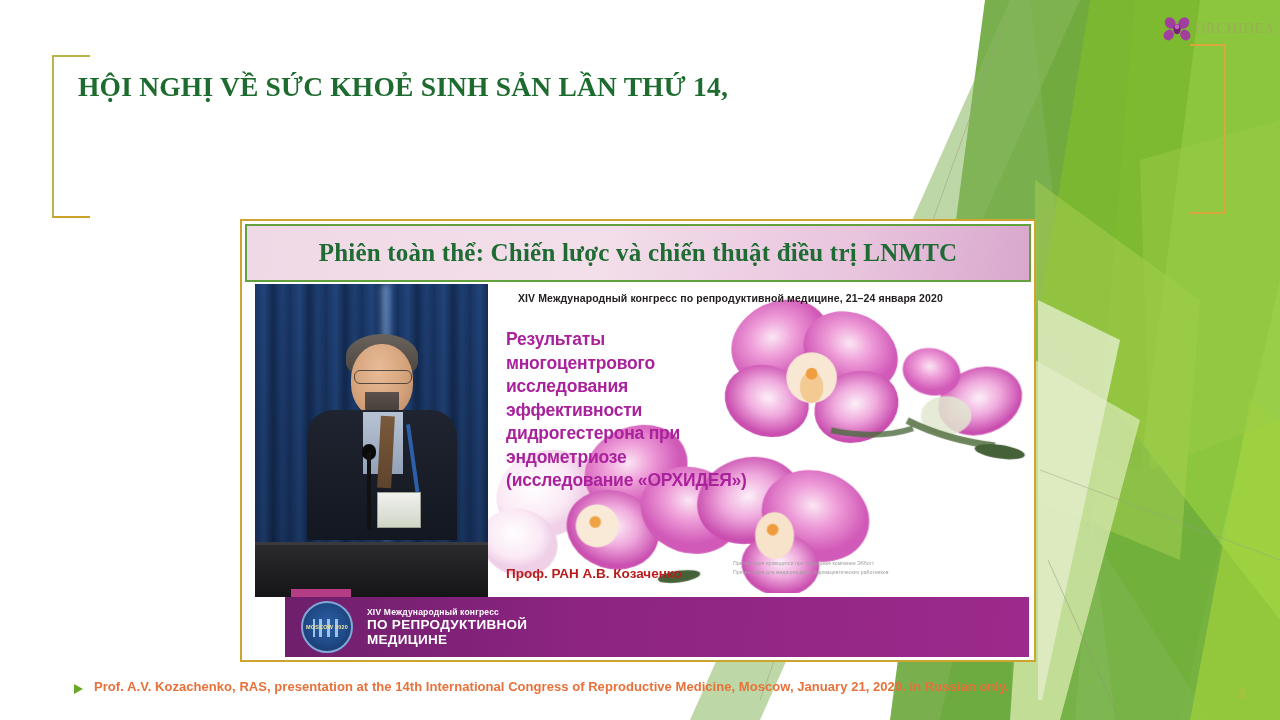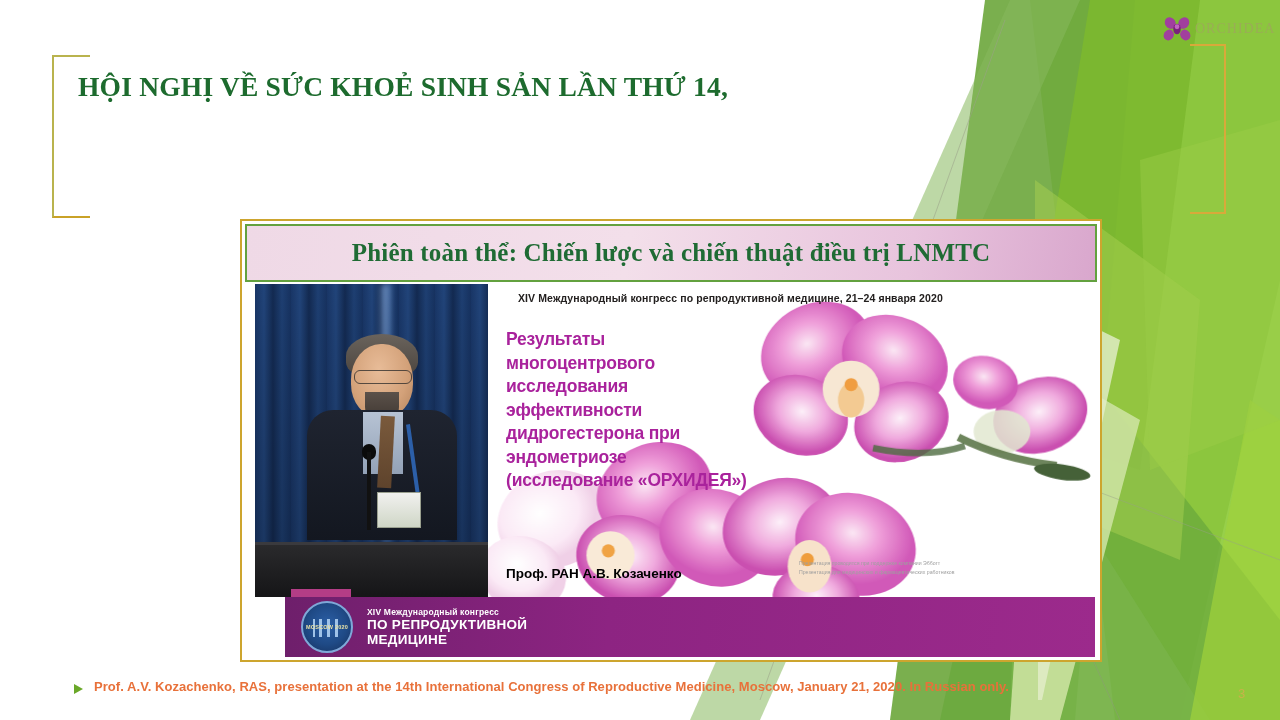--- a/index.html
+++ b/index.html
@@ -82,21 +82,21 @@
     letter-spacing: 1px;
     color: #9aad56;
     font-weight: normal;
   }
 
   
   .shot {
     position: absolute;
     left: 240px;
     top: 219px;
-    width: 862px;
+    width: 796px;
     height: 443px;
     border: 2px solid #cda52e;
     box-sizing: border-box;
     background: #ffffff;
     overflow: hidden;
   }
   .shot-inner {
     position: absolute;
     inset: 0;
   }
@@ -239,21 +239,21 @@
     line-height: 23.5px;
     color: #a9229c;
     letter-spacing: -0.2px;
   }
   .ru-author {
     position: absolute;
     left: 18px;
     bottom: 16px;
     font-size: 13.5px;
     font-weight: bold;
-    color: #000000;
+    color: #b91c1c;
   }
   .ru-fine {
     position: absolute;
     right: 46px;
     bottom: 20px;
     width: 250px;
     font-size: 5.2px;
     line-height: 9px;
     color: #9f9f9f;
     text-align: left;

